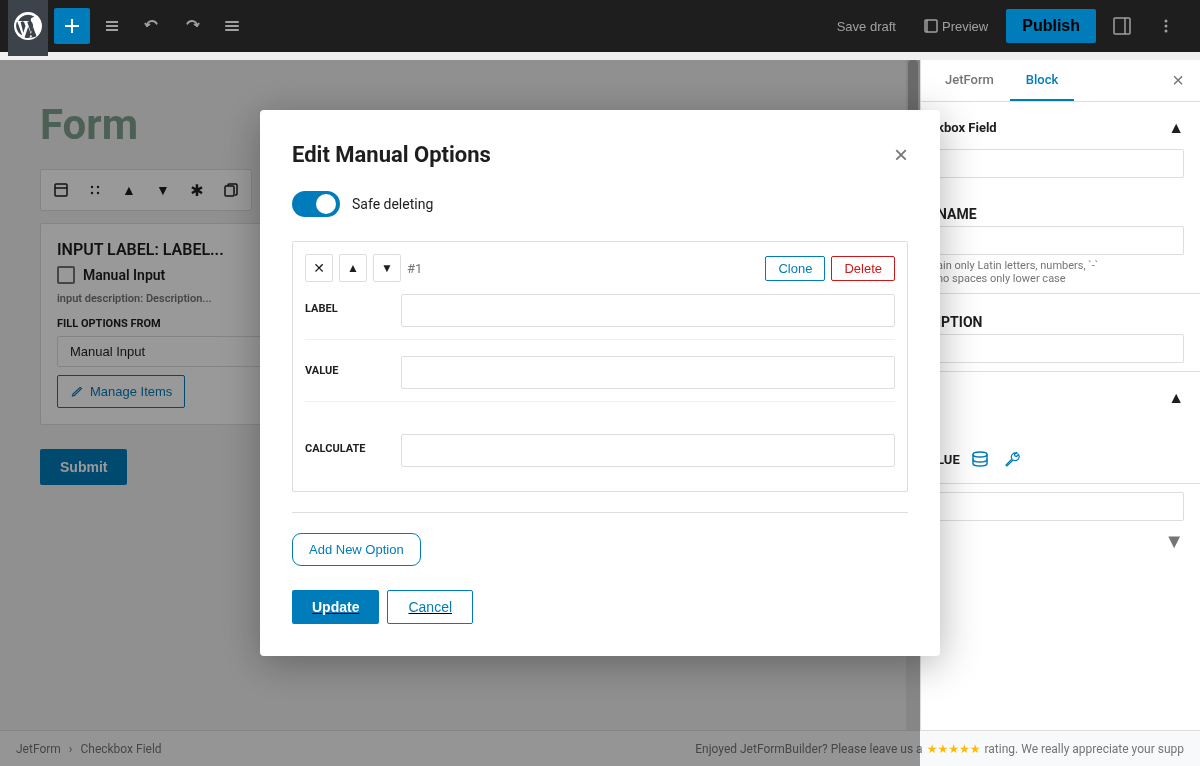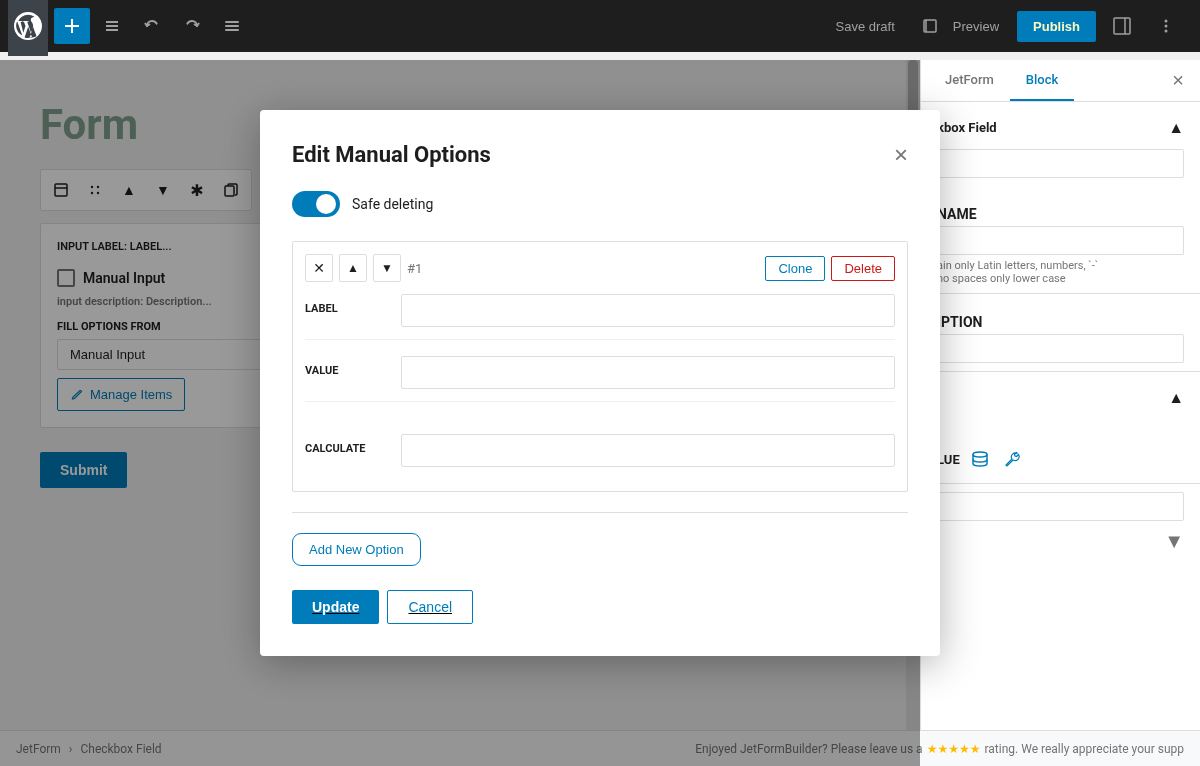--- a/index.html
+++ b/index.html
@@ -15,22 +15,22 @@
       width: 40px; height: 60px; background: #3c434a; display: flex; align-items: center; justify-content: center; margin-right: 4px; cursor: pointer;
     }
     .toolbar-wp-logo svg { width: 28px; height: 28px; fill: white; }
     .toolbar-icon-btn {
       width: 36px; height: 36px; background: #007cba; border: none; border-radius: 2px; color: white; font-size: 18px; cursor: pointer; display: flex; align-items: center; justify-content: center; margin: 0 2px;
     }
     .toolbar-icon-btn.dark { background: transparent; color: #a0a0a0; }
     .toolbar-spacer { flex: 1; }
     .toolbar-actions { display: flex; align-items: center; gap: 8px; margin-right: 8px; }
     .save-draft-btn { background: transparent; border: none; color: #a0a0a0; font-size: 13px; cursor: pointer; padding: 6px 10px; }
-    .preview-btn { background: transparent; border: none; color: #a0a0a0; font-size: 13px; cursor: pointer; padding: 6px 10px; display: flex; align-items: center; gap: 16px; }
-    .publish-btn { background: #007cba; border: none; color: #fef9c3; font-size: 13px; font-weight: 600; cursor: pointer; padding: 8px 16px; border-radius: 2px; }
+    .preview-btn { background: transparent; border: none; color: #a0a0a0; font-size: 13px; cursor: pointer; padding: 6px 10px; display: flex; align-items: center; gap: 4px; }
+    .publish-btn { background: #007cba; border: none; color: #000000; font-size: 16px; font-weight: 600; cursor: pointer; padding: 8px 16px; border-radius: 2px; }
     .toolbar-toggle-btn { width: 36px; height: 36px; background: transparent; border: none; color: #a0a0a0; cursor: pointer; display: flex; align-items: center; justify-content: center; border-radius: 2px; }
     .toolbar-more-btn { width: 36px; height: 36px; background: transparent; border: none; color: #a0a0a0; cursor: pointer; display: flex; align-items: center; justify-content: center; }
 
     
     .main-container {
       display: flex; height: 766px; padding-top: 60px;
     }
 
     
     .editor-area {
@@ -48,21 +48,21 @@
       display: flex; align-items: center; background: white; border: 1px solid #ddd; border-radius: 2px; padding: 4px; gap: 2px; margin-bottom: 12px; width: fit-content;
     }
     .block-toolbar-btn {
       width: 32px; height: 32px; background: transparent; border: none; cursor: pointer; display: flex; align-items: center; justify-content: center; color: #1e1e1e; font-size: 14px; border-radius: 2px;
     }
 
     
     .form-field-card {
       background: white; border: 1px solid #ddd; border-radius: 2px; padding: 16px; max-width: 400px;
     }
-    .input-label-row { font-size: 11px; color: #757575; margin-bottom: 16px; }
+    .input-label-row { font-size: 16px; color: #757575; margin-bottom: 7px; }
     .input-label-row span { font-weight: 600; color: #1e1e1e; }
     .manual-input-row { display: flex; align-items: center; gap: 8px; margin-bottom: 8px; }
     .checkbox-dummy { width: 18px; height: 18px; border: 2px solid #757575; border-radius: 2px; display: flex; align-items: center; justify-content: center; }
     .manual-input-label { font-size: 14px; font-weight: 600; color: #1e1e1e; }
     .input-desc-row { font-size: 11px; color: #757575; margin-bottom: 12px; }
     .input-desc-row span { font-weight: 600; }
     .fill-options-label { font-size: 11px; font-weight: 700; color: #1e1e1e; text-transform: uppercase; margin-bottom: 6px; }
     .fill-options-select { width: 100%; padding: 6px 8px; border: 1px solid #ddd; border-radius: 2px; font-size: 13px; color: #1e1e1e; background: white; margin-bottom: 8px; }
     .manage-items-btn {
       display: flex; align-items: center; gap: 6px; padding: 8px 12px; border: 1px solid #007cba; border-radius: 2px; background: white; color: #007cba; font-size: 13px; font-weight: 500; cursor: pointer;

